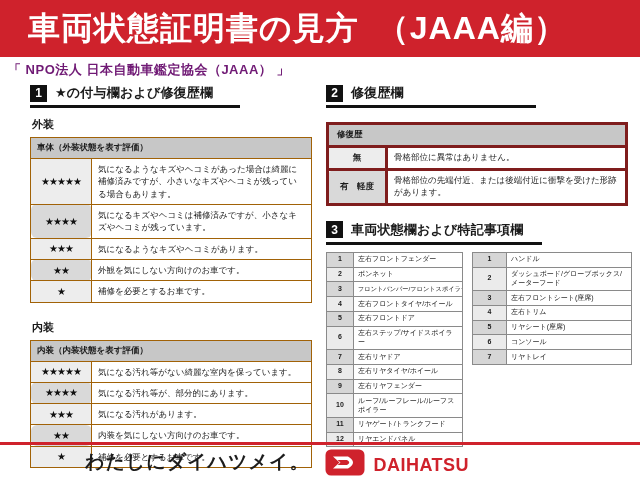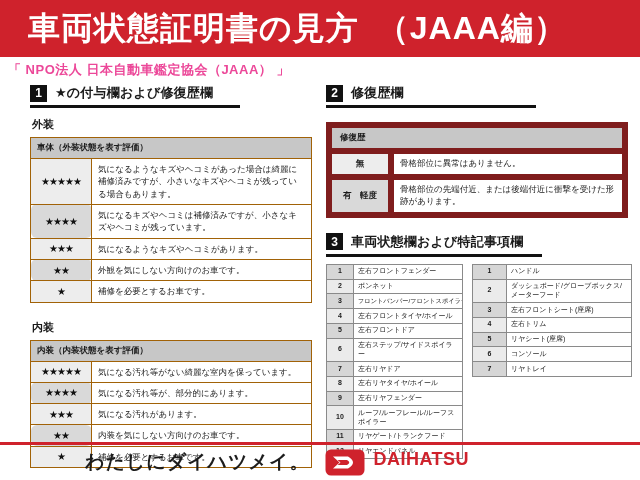--- a/index.html
+++ b/index.html
@@ -16,21 +16,21 @@
     background:#cf222c;display:flex;align-items:center;gap:18px;
     padding-left:28px;box-sizing:border-box;
   }
   .titlebar .title,
   .titlebar .edition{
     color:#ffffff;font-weight:900;font-size:32px;letter-spacing:1px;white-space:nowrap;
   }
 
   .subtitle{
     position:absolute;left:8px;top:61px;font-size:13px;font-weight:600;
-    color:#ec4899;letter-spacing:0.5px;white-space:nowrap;
+    color:#701a75;letter-spacing:0.5px;white-space:nowrap;
   }
 
   
   .col{position:absolute;top:84px;}
   .col.left{left:30px;width:282px;}
   .col.right{left:326px;width:306px;}
 
   
   .sec-head{
     display:flex;align-items:center;gap:8px;
@@ -56,21 +56,21 @@
     width:56px;text-align:center;font-size:10px;letter-spacing:-1px;
     white-space:nowrap;padding:3px 2px;color:#111;
   }
   .rating-table td.desc{
     font-size:8.5px;line-height:1.45;padding:4px 6px;background:#fff;
   }
   .alt0{background:#ededed;}
   .alt1{background:#d9d9d9;border-radius:6px;}
 
   .repair-table{width:302px;margin-top:14px;}
-  .repair-table th,.repair-table td{border:6px solid #7f1d1d;}
+  .repair-table th,.repair-table td{border:3px solid #7f1d1d;}
   .repair-table th{
     background:#c7c7c7;font-size:8.5px;font-weight:700;text-align:left;padding:4px 8px;
   }
   .repair-table td.grade{
     width:50px;text-align:center;font-size:8.5px;font-weight:600;
     white-space:nowrap;padding:4px 3px;
   }
   .repair-table td.desc{font-size:8.5px;line-height:1.4;padding:4px 6px;background:#fff;}
 
   .s3-head{margin-top:15px;width:216px;}
@@ -95,21 +95,21 @@
   .footer-line{
     position:absolute;left:0;top:442px;width:640px;height:3px;background:#cf222c;
   }
   .footer{
     position:absolute;left:0;top:447px;width:554px;height:30px;
     display:flex;align-items:center;justify-content:center;gap:16px;
   }
   .tagline{
     font-size:19px;font-weight:900;color:#1c1c1c;letter-spacing:1px;white-space:nowrap;
   }
-  .brandmark{display:flex;align-items:flex-start;gap:8px;}
+  .brandmark{display:flex;align-items:flex-end;gap:8px;}
   .brand-text{
     font-size:18px;font-weight:900;color:#cf222c;letter-spacing:0.5px;white-space:nowrap;
   }
 </style>
 </head>
 <body>
 
 <div class="page">
 
   <header class="titlebar">

